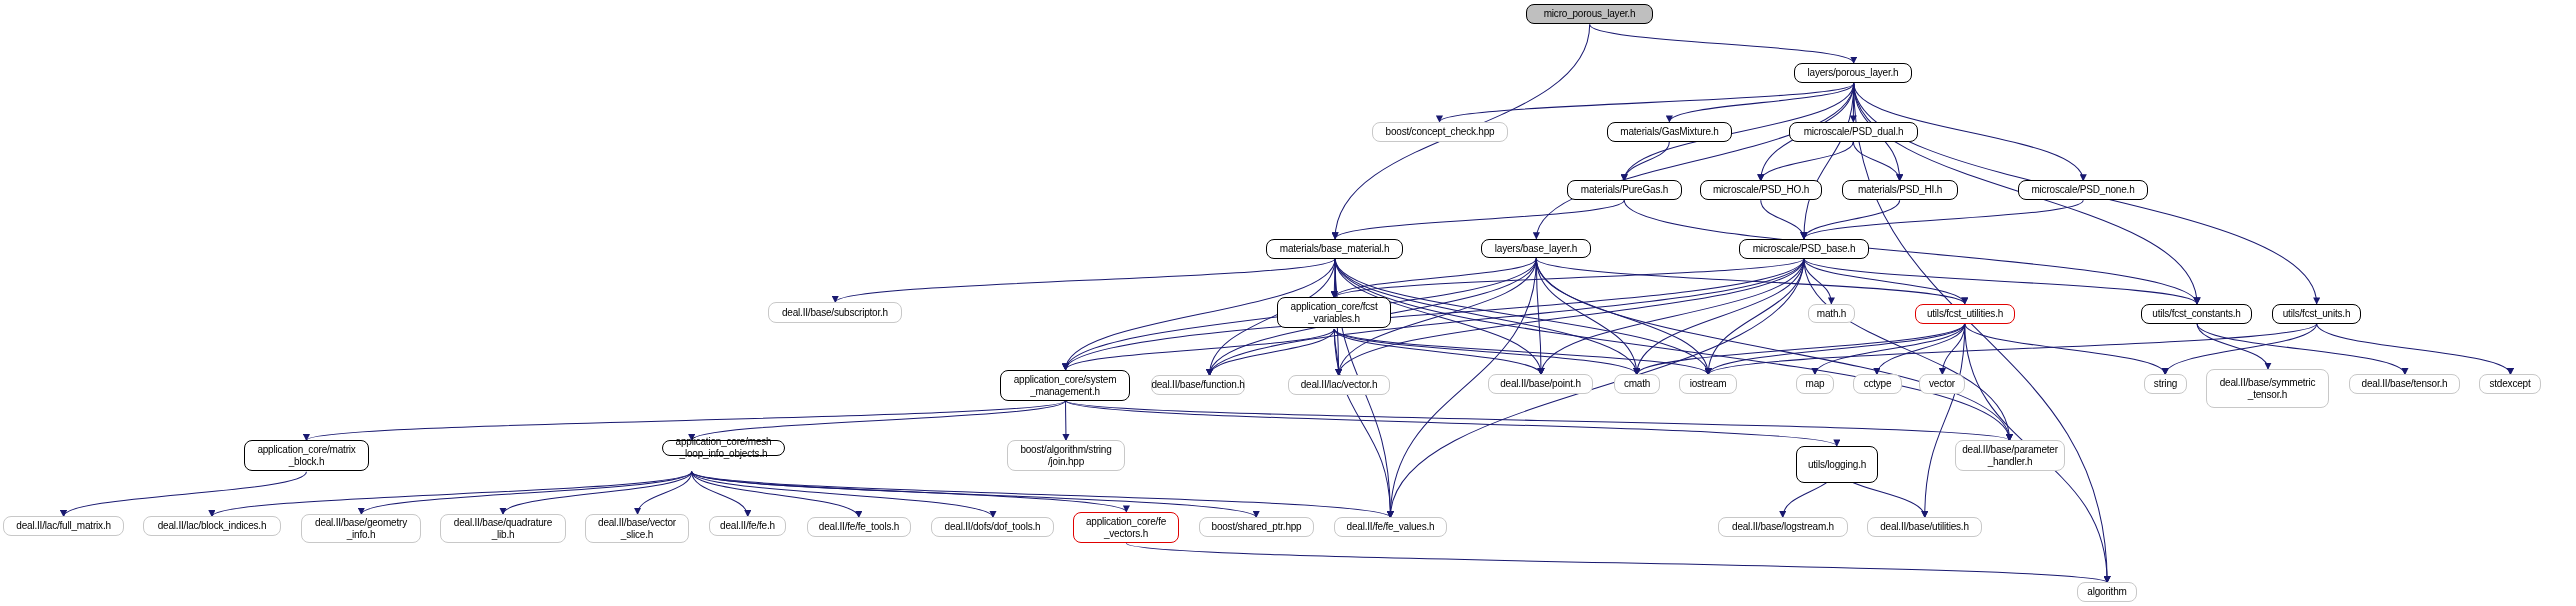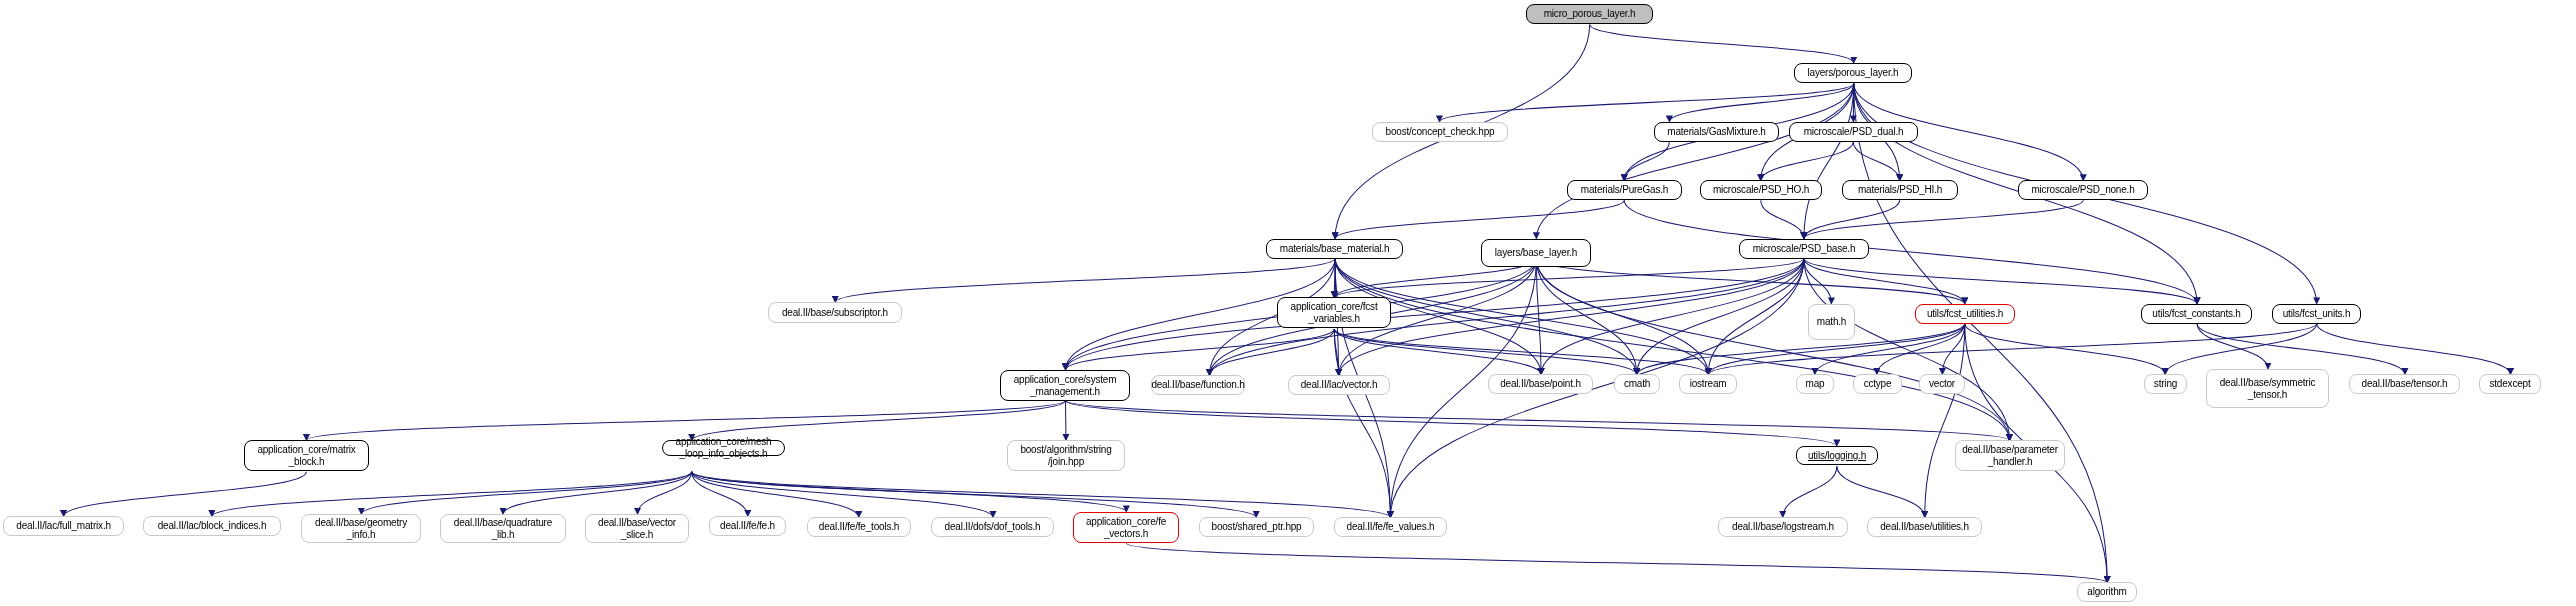--- a/index.html
+++ b/index.html
@@ -112,33 +112,33 @@
       <path d="M881.5,601 C881.5,626.5 1435.5,626.5 1435.5,652" fill="none" stroke="#191970" stroke-width="1.3" marker-end="url(#arrow)"></path>
       <path d="M881.5,601 C881.5,630 1601,630 1601,659" fill="none" stroke="#191970" stroke-width="1.3" marker-end="url(#arrow)"></path>
       <path d="M881.5,601 C881.5,630 1772,630 1772,659" fill="none" stroke="#191970" stroke-width="1.3" marker-end="url(#arrow)"></path>
       <path d="M2341,594 C2341,626.5 2272,626.5 2272,659" fill="none" stroke="#191970" stroke-width="1.3" marker-end="url(#arrow)"></path>
       <path d="M2341,594 C2341,626.5 2453,626.5 2453,659" fill="none" stroke="#191970" stroke-width="1.3" marker-end="url(#arrow)"></path>
       <path d="M1435.5,692 C1435.5,717 2685.5,717 2685.5,742" fill="none" stroke="#191970" stroke-width="1.3" marker-end="url(#arrow)"></path>
     </svg>
 <div class="node root" style="left: 1526px; top: 3.9px; width: 127px; height: 20.4px;"><span>micro_porous_layer.h</span></div>
     <div class="node doc" style="left: 1794px; top: 63px; width: 118px; height: 20.4px;"><span>layers/porous_layer.h</span></div>
     <div class="node ext" style="left: 1372px; top: 122px; width: 136px; height: 19.6px;"><span>boost/concept_check.hpp</span></div>
-    <div class="node doc" style="left: 1607px; top: 122px; width: 125px; height: 19.6px; margin-left: 47px;"><span>materials/GasMixture.h</span></div>
+    <div class="node doc" style="left: 1607px; top: 122px; width: 125px; height: 19.6px;"><span>materials/GasMixture.h</span></div>
     <div class="node doc" style="left: 1789px; top: 122px; width: 129px; height: 19.6px;"><span>microscale/PSD_dual.h</span></div>
     <div class="node doc" style="left: 1567px; top: 180px; width: 115px; height: 19.6px;"><span>materials/PureGas.h</span></div>
     <div class="node doc" style="left: 1700px; top: 180px; width: 122px; height: 19.6px;"><span>microscale/PSD_HO.h</span></div>
     <div class="node doc" style="left: 1842px; top: 180px; width: 116px; height: 19.6px;"><span>materials/PSD_HI.h</span></div>
     <div class="node doc" style="left: 2018px; top: 180px; width: 130px; height: 19.6px;"><span>microscale/PSD_none.h</span></div>
     <div class="node doc" style="left: 1266px; top: 239px; width: 137px; height: 19.6px;"><span>materials/base_material.h</span></div>
-    <div class="node doc" style="left: 1481px; top: 239px; width: 110px; height: 28px;"><span>layers/base_layer.h</span></div>
+    <div class="node doc" style="left: 1481px; top: 239px; width: 110px; height: 19px;"><span>layers/base_layer.h</span></div>
     <div class="node doc" style="left: 1739px; top: 239px; width: 130px; height: 19.6px;"><span>microscale/PSD_base.h</span></div>
     <div class="node ext" style="left: 768px; top: 302px; width: 134px; height: 21px;"><span>deal.II/base/subscriptor.h</span></div>
     <div class="node doc" style="left: 1277px; top: 297px; width: 114px; height: 31px;"><span>application_core/fcst
 _variables.h</span></div>
-    <div class="node ext" style="left: 1808px; top: 304px; width: 47px; height: 36px;"><span>math.h</span></div>
+    <div class="node ext" style="left: 1808px; top: 304px; width: 47px; height: 19px;"><span>math.h</span></div>
     <div class="node red" style="left: 1915px; top: 304px; width: 100px; height: 19.6px;"><span>utils/fcst_utilities.h</span></div>
     <div class="node doc" style="left: 2141px; top: 304px; width: 111px; height: 19.6px;"><span>utils/fcst_constants.h</span></div>
     <div class="node doc" style="left: 2272px; top: 304px; width: 89px; height: 19.6px;"><span>utils/fcst_units.h</span></div>
     <div class="node doc" style="left: 1000px; top: 370px; width: 130px; height: 31px;"><span>application_core/system
 _management.h</span></div>
     <div class="node ext" style="left: 1151px; top: 375px; width: 94px; height: 19.6px;"><span>deal.II/base/function.h</span></div>
     <div class="node ext" style="left: 1288px; top: 375px; width: 102px; height: 19.6px;"><span>deal.II/lac/vector.h</span></div>
     <div class="node ext" style="left: 1488px; top: 374px; width: 105px; height: 20.4px;"><span>deal.II/base/point.h</span></div>
     <div class="node ext" style="left: 1614px; top: 374px; width: 46px; height: 20.4px;"><span>cmath</span></div>
     <div class="node ext" style="left: 1679px; top: 374px; width: 58px; height: 20.4px;"><span>iostream</span></div>
@@ -149,21 +149,21 @@
     <div class="node ext" style="left: 2206px; top: 369px; width: 123px; height: 39px;"><span>deal.II/base/symmetric
 _tensor.h</span></div>
     <div class="node ext" style="left: 2349px; top: 374px; width: 111px; height: 19.6px;"><span>deal.II/base/tensor.h</span></div>
     <div class="node ext" style="left: 2479px; top: 374px; width: 62px; height: 19.6px;"><span>stdexcept</span></div>
     <div class="node doc" style="left: 244px; top: 440px; width: 125px; height: 31px;"><span>application_core/matrix
 _block.h</span></div>
     <div class="node doc" style="left: 662px; top: 440px; width: 123px; height: 16px;"><span>application_core/mesh
 _loop_info_objects.h</span></div>
     <div class="node ext" style="left: 1007px; top: 440px; width: 118px; height: 31px;"><span>boost/algorithm/string
 /join.hpp</span></div>
-    <div class="node doc" style="left: 1796px; top: 446px; width: 82px; height: 19px; text-decoration: underline;"><span>utils/logging.h</span></div>
+    <div class="node doc" style="left: 1796px; top: 446px; width: 82px; height: 37px;"><span>utils/logging.h</span></div>
     <div class="node ext" style="left: 1955px; top: 440px; width: 110px; height: 31px;"><span>deal.II/base/parameter
 _handler.h</span></div>
     <div class="node ext" style="left: 3.1px; top: 516px; width: 121px; height: 20.4px;"><span>deal.II/lac/full_matrix.h</span></div>
     <div class="node ext" style="left: 143px; top: 516px; width: 138px; height: 20.4px;"><span>deal.II/lac/block_indices.h</span></div>
     <div class="node ext" style="left: 301px; top: 514px; width: 120px; height: 29px;"><span>deal.II/base/geometry
 _info.h</span></div>
     <div class="node ext" style="left: 440px; top: 514px; width: 126px; height: 29px;"><span>deal.II/base/quadrature
 _lib.h</span></div>
     <div class="node ext" style="left: 585px; top: 514px; width: 104px; height: 29px;"><span>deal.II/base/vector
 _slice.h</span></div>

